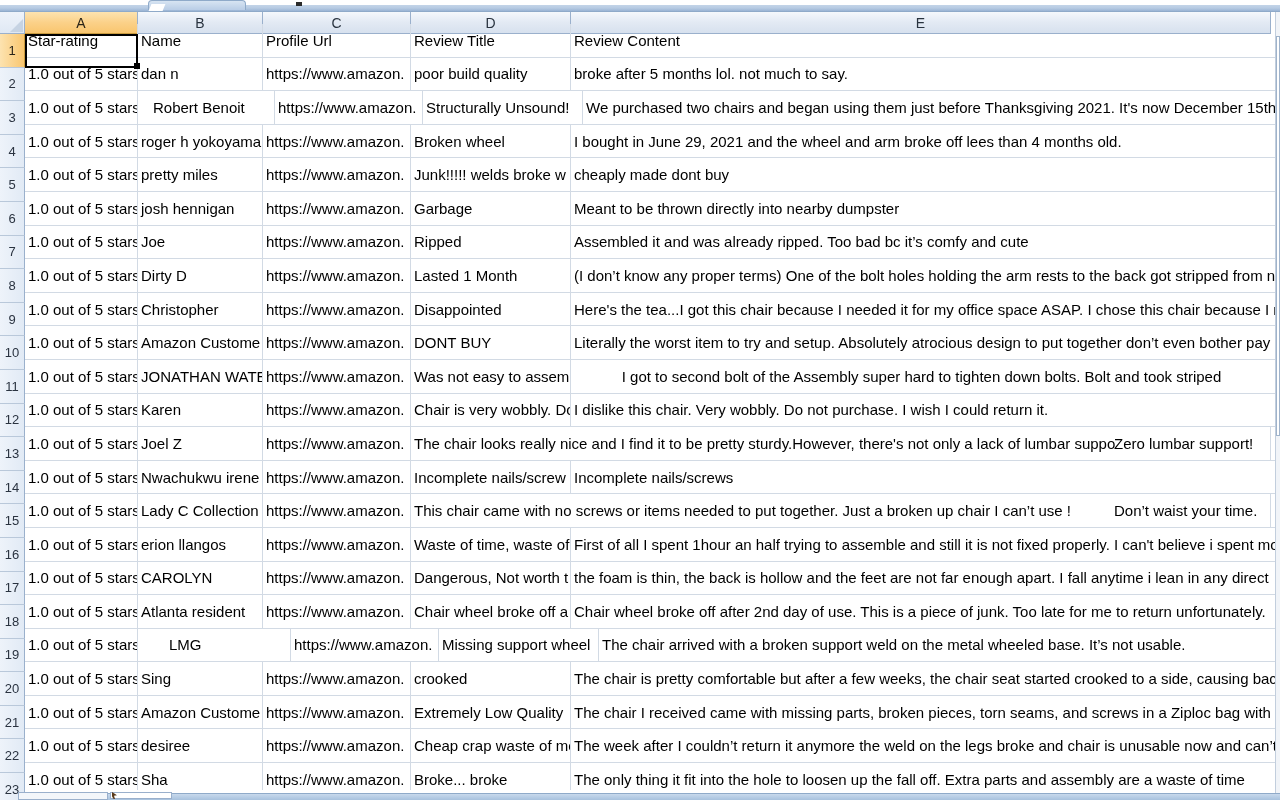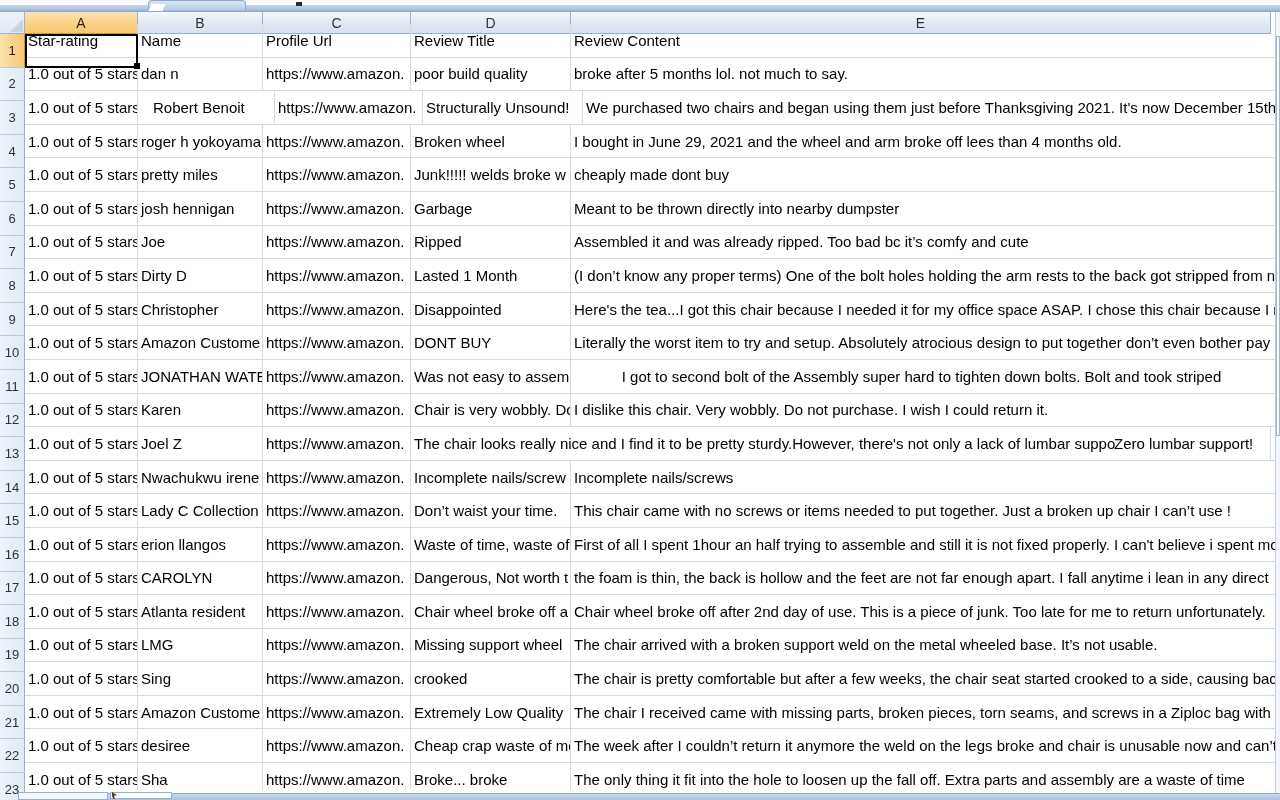--- a/index.html
+++ b/index.html
@@ -466,26 +466,26 @@
       <div class="grow" style="height: 33.6px;">
         <div class="cell" style="width: 113px; flex: 0 0 113px;">
           <span>1.0 out of 5 stars</span>
         </div>
         <div class="cell" style="width: 125px; flex: 0 0 125px;">
           <span>Lady C Collection</span>
         </div>
         <div class="cell" style="width: 148px; flex: 0 0 148px;">
           <span>https://www.amazon.</span>
         </div>
+        <div class="cell spill" style="width: 700px; flex: 0 0 700px;">
+          <span>This chair came with no screws or items needed to put together. Just a broken up chair I can’t use !</span>
+        </div>
         <div class="cell" style="width: 160px; flex: 0 0 160px;">
           <span>Don’t waist your time.</span>
         </div>
-        <div class="cell spill" style="width: 700px; flex: 0 0 700px;">
-          <span>This chair came with no screws or items needed to put together. Just a broken up chair I can’t use !</span>
-        </div>
       </div>
       <div class="grow" style="height: 33.6px;">
         <div class="cell" style="width: 113px; flex: 0 0 113px;">
           <span>1.0 out of 5 stars</span>
         </div>
         <div class="cell" style="width: 125px; flex: 0 0 125px;">
           <span>erion llangos</span>
         </div>
         <div class="cell" style="width: 148px; flex: 0 0 148px;">
           <span>https://www.amazon.</span>
@@ -528,21 +528,21 @@
           <span>Chair wheel broke off a</span>
         </div>
         <div class="cell spill" style="width: 700px; flex: 0 0 700px;">
           <span>Chair wheel broke off after 2nd day of use. This is a piece of junk. Too late for me to return unfortunately.</span>
         </div>
       </div>
       <div class="grow" style="height: 33.6px;">
         <div class="cell" style="width: 113px; flex: 0 0 113px;">
           <span>1.0 out of 5 stars</span>
         </div>
-        <div class="cell" style="width: 125px; flex: 0 0 125px;">
+        <div class="cell" style="width: 125px; flex: 0 0 125px; margin-left: 28px;">
           <span>LMG</span>
         </div>
         <div class="cell" style="width: 148px; flex: 0 0 148px;">
           <span>https://www.amazon.</span>
         </div>
         <div class="cell" style="width: 160px; flex: 0 0 160px;">
           <span>Missing support wheel</span>
         </div>
         <div class="cell spill" style="width: 700px; flex: 0 0 700px;">
           <span>The chair arrived with a broken support weld on the metal wheeled base. It’s not usable.</span>

